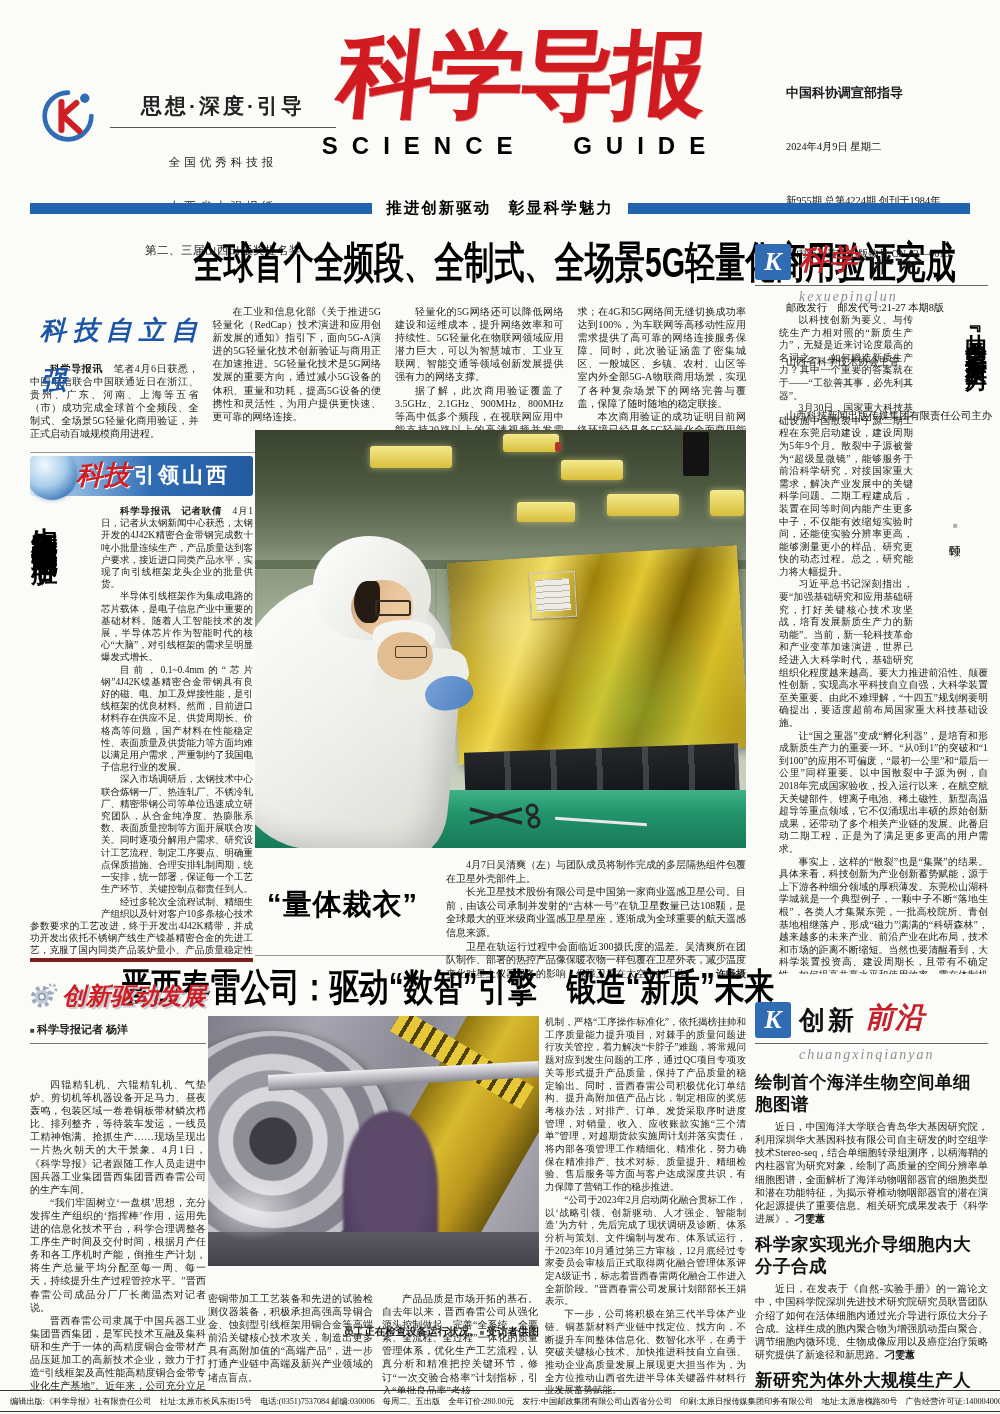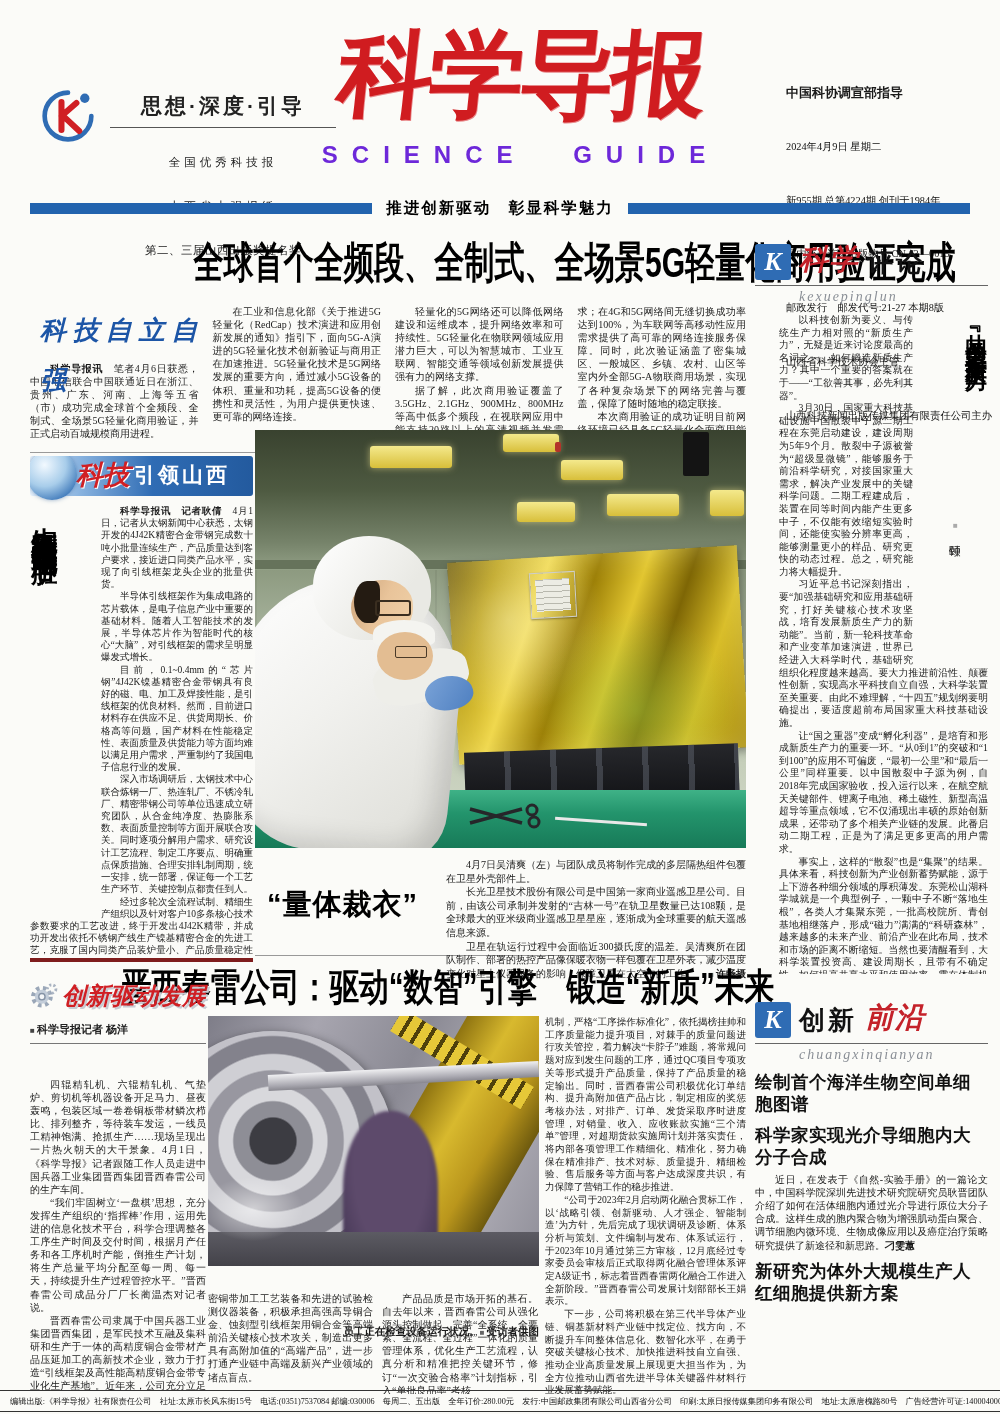--- a/index.html
+++ b/index.html
@@ -10,22 +10,22 @@
   
   .logo { left:40px; top:88px; }
   .tagline-wrap { left:102px; top:92px; width:242px; text-align:center; }
   .tagline { font-family:"Liberation Sans",sans-serif; font-size:21px; font-weight:bold; letter-spacing:3px; color:#222; }
   .tagline-rule { height:1px; background:#555; margin:7px 8px 9px; }
   .honor { font-size:11.5px; letter-spacing:4px; line-height:1.75; color:#222;margin-top:24px; }
   .honor.small { letter-spacing:0.5px; }
   .brand { left:268px; top:26px; width:505px; text-align:center; }
   .brand-title { font-size:95px; font-weight:900; color:#d01c20; line-height:1.05;
     transform:skewX(-6deg); letter-spacing:-4px; text-shadow:1px 1px 0 #e8888a; }
-  .brand-sub { margin-top:15px; font-family:"Liberation Sans",sans-serif; font-size:24px; font-weight:bold;
-    color:#6d28d9; letter-spacing:14px; word-spacing:26px; }
+  .brand-sub { margin-top:6px; font-family:"Liberation Sans",sans-serif; font-size:24px; font-weight:bold;
+    color:#000000; letter-spacing:14px; word-spacing:26px; }
   .issue { left:786px; top:84px; width:208px; }
   .issue-guidance { font-size:13px; font-weight:bold; margin-bottom:7px; }
   .issue-line { font-size:10.3px; line-height:1.72; color:#111;margin-top:36px; }
 
   
   .slogan { left:30px; top:198px; width:940px; display:flex; align-items:center; gap:14px; }
   .slogan .bar { flex:1; height:11px; background:#2263ae; }
   .slogan-text { font-family:"Liberation Sans",sans-serif; font-size:15.5px; font-weight:bold; color:#000000; letter-spacing:2px; }
 
   
@@ -365,20 +365,21 @@
 <div class="abs frontier">
   <div class="sec-head">
     <div class="kbox">K</div>
     <span class="t-black">创新</span>
     <span class="t-red">前沿</span>
   </div>
   <div class="pinyin">chuangxinqianyan</div>
 
   <div class="f-art">
     <div class="f-head">绘制首个海洋生物空间单细胞图谱</div>
+    <div class="f-body"><span>近日，中国海洋大学联合青岛华大基因研究院，利用深圳华大基因科技有限公司自主研发的时空组学技术Stereo-seq，结合单细胞转录组测序，以柄海鞘的内柱器官为研究对象，绘制了高质量的空间分辨率单细胞图谱，全面解析了海洋动物咽部器官的细胞类型和潜在功能特征，为揭示脊椎动物咽部器官的潜在演化起源提供了重要信息。相关研究成果发表于《科学进展》。</span><b class="f-author">刁雯蕙</b></div>
   </div>
   <div class="f-art">
     <div class="f-head">科学家实现光介导细胞内大分子合成</div>
     <div class="f-body"><span>近日，在发表于《自然-实验手册》的一篇论文中，中国科学院深圳先进技术研究院研究员耿晋团队介绍了如何在活体细胞内通过光介导进行原位大分子合成。这样生成的胞内聚合物为增强肌动蛋白聚合、调节细胞内微环境、生物成像应用以及癌症治疗策略研究提供了新途径和新思路。</span><b class="f-author">刁雯蕙</b></div>
   </div>
   <div class="f-art">
     <div class="f-head">新研究为体外大规模生产人红细胞提供新方案</div>
 
   </div>
 </div>

